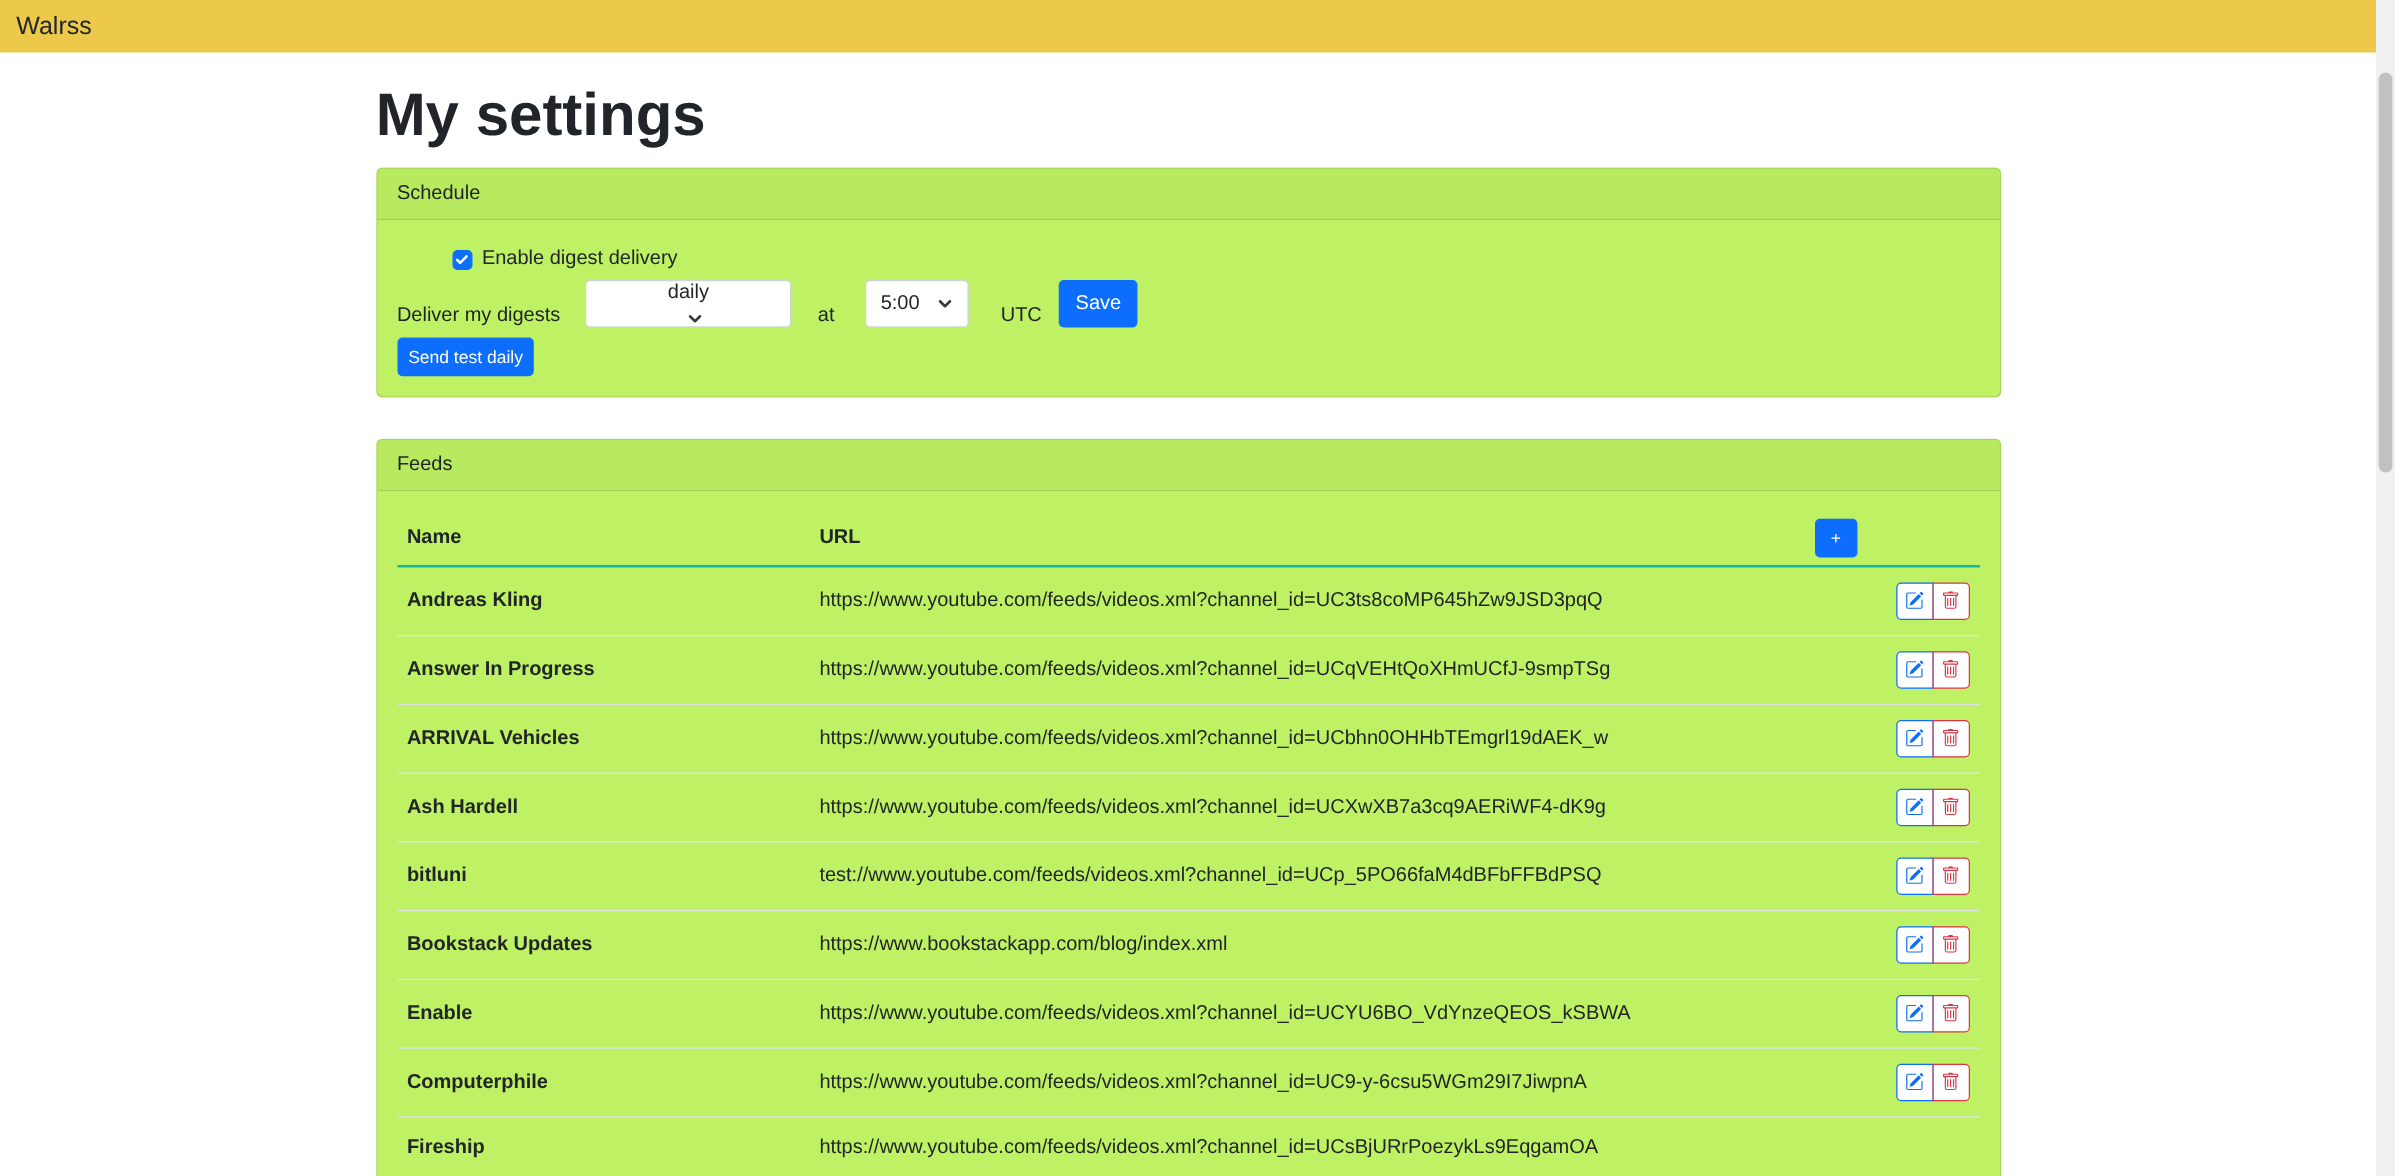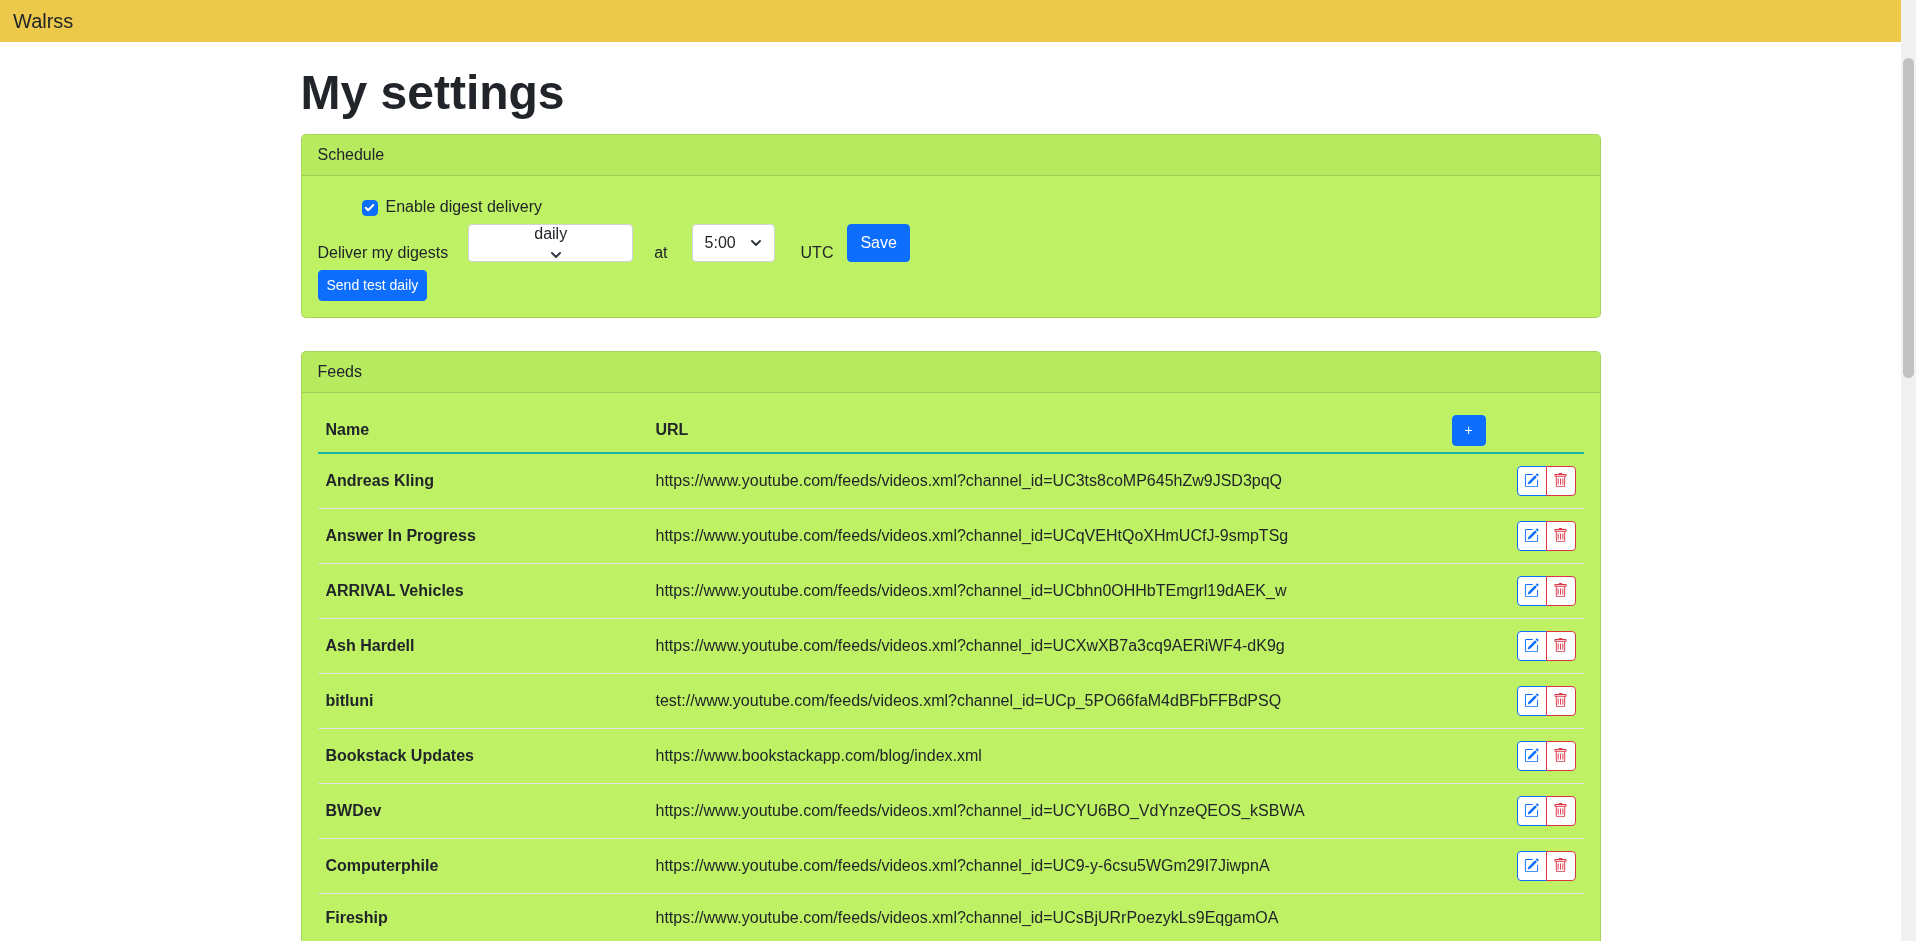--- a/index.html
+++ b/index.html
@@ -249,21 +249,21 @@
                         <path d="M5.5 5.5A.5.5 0 0 1 6 6v6a.5.5 0 0 1-1 0V6a.5.5 0 0 1 .5-.5Zm2.5 0a.5.5 0 0 1 .5.5v6a.5.5 0 0 1-1 0V6a.5.5 0 0 1 .5-.5Zm3 .5a.5.5 0 0 0-1 0v6a.5.5 0 0 0 1 0V6Z"></path>
                         <path d="M14.5 3a1 1 0 0 1-1 1H13v9a2 2 0 0 1-2 2H5a2 2 0 0 1-2-2V4h-.5a1 1 0 0 1-1-1V2a1 1 0 0 1 1-1H6a1 1 0 0 1 1-1h2a1 1 0 0 1 1 1h3.5a1 1 0 0 1 1 1v1ZM4.118 4 4 4.059V13a1 1 0 0 0 1 1h6a1 1 0 0 0 1-1V4.059L11.882 4H4.118ZM2.5 3h11V2h-11v1Z"></path>
                       </svg>
         </button>
       </div>
     </td>
   </tr>
 
 
   <tr>
-    <td class="cell-name">BWDev</td>
+    <td class="cell-name">Enable</td>
     <td class="cell-url">https://www.youtube.com/feeds/videos.xml?channel_id=UCYU6BO_VdYnzeQEOS_kSBWA</td>
     <td class="cell-actions">
       <div class="btn-group">
         <button class="btn-icon edit">
           <svg viewBox="0 0 16 16">
                         <path d="M15.502 1.94a.5.5 0 0 1 0 .706L14.459 3.69l-2-2L13.502.646a.5.5 0 0 1 .707 0l1.293 1.293zm-1.75 2.456-2-2L4.939 9.21a.5.5 0 0 0-.121.196l-.805 2.414a.25.25 0 0 0 .316.316l2.414-.805a.5.5 0 0 0 .196-.12l6.813-6.814z"></path>
                         <path d="M1 13.5A1.5 1.5 0 0 0 2.5 15h11a1.5 1.5 0 0 0 1.5-1.5v-6a.5.5 0 0 0-1 0v6a.5.5 0 0 1-.5.5h-11a.5.5 0 0 1-.5-.5v-11a.5.5 0 0 1 .5-.5H9a.5.5 0 0 0 0-1H2.5A1.5 1.5 0 0 0 1 2.5v11z"></path>
                       </svg>
         </button>
         <button class="btn-icon del">

